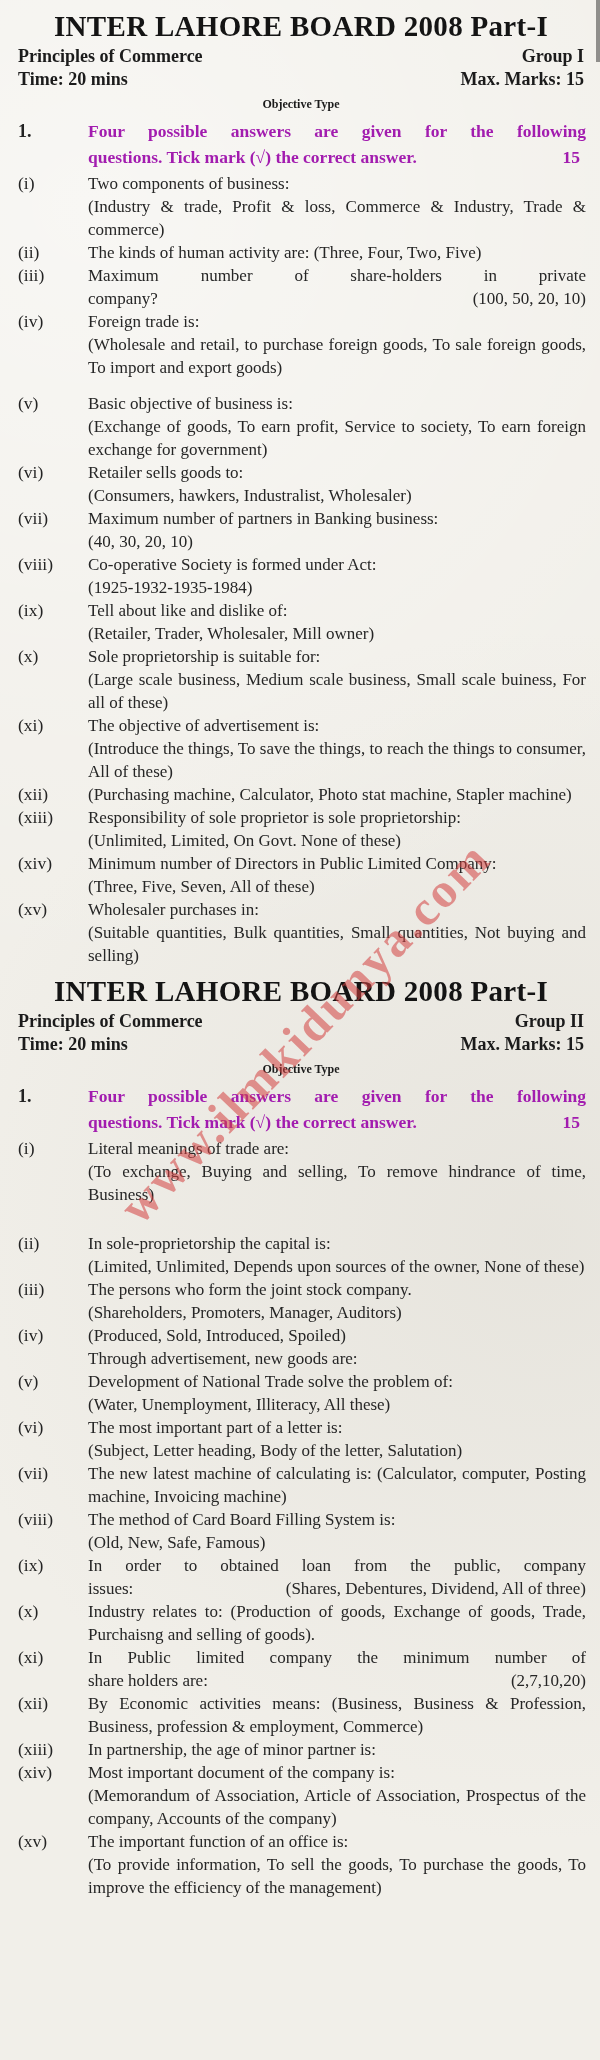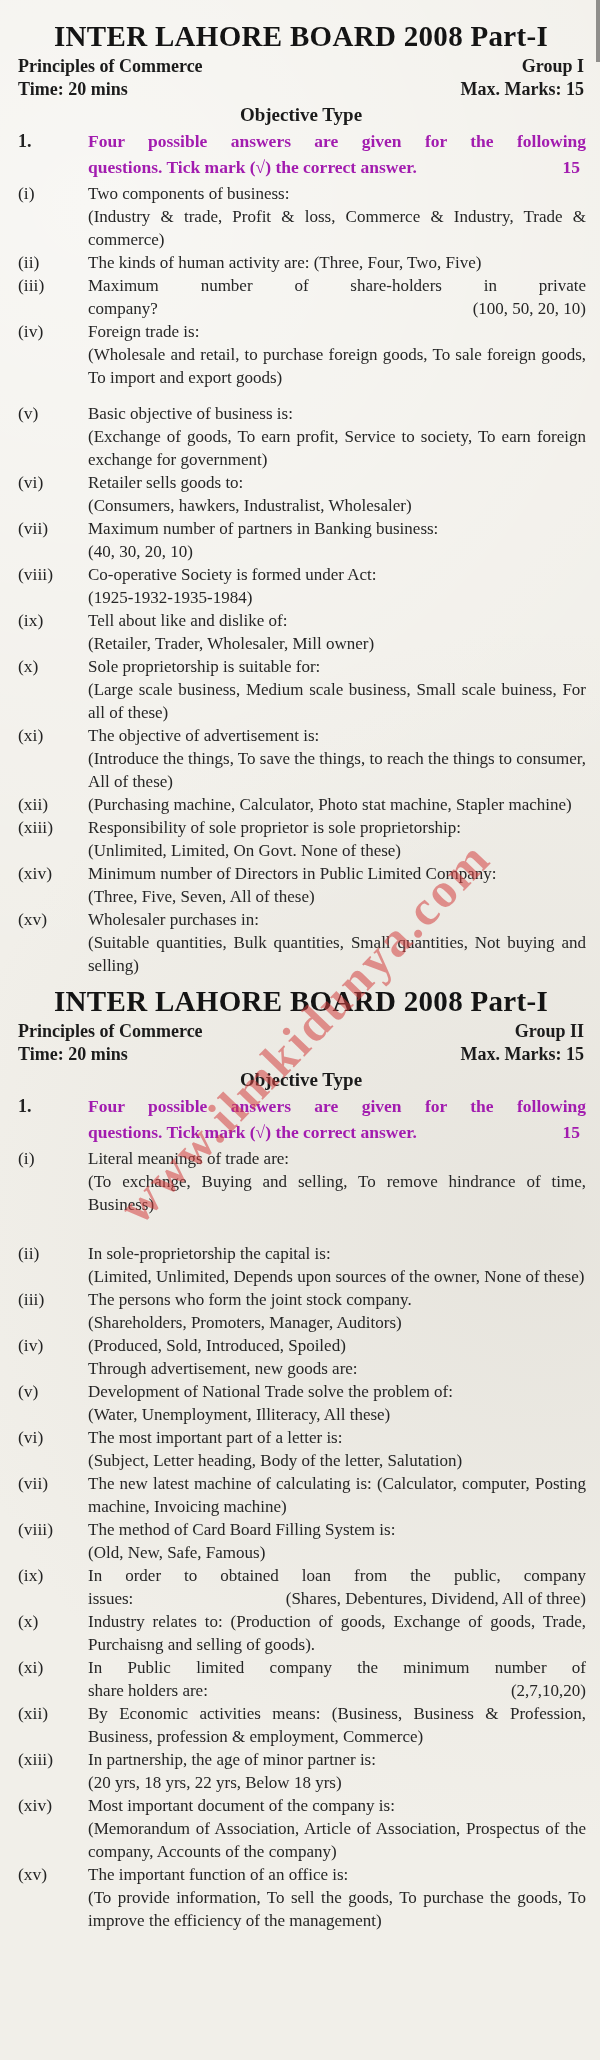--- a/index.html
+++ b/index.html
@@ -7,34 +7,34 @@
     width:600px;height:2060px;
     background:#f1efe9;
     background-image:
       radial-gradient(circle at 15% 10%, rgba(255,255,255,.5), rgba(255,255,255,0) 40%),
       radial-gradient(circle at 90% 60%, rgba(200,196,186,.25), rgba(200,196,186,0) 45%);
     font-family:"Liberation Serif","DejaVu Serif",serif;
     color:#222;
     overflow:hidden;
     position:relative;
   }
-  .page{position:relative;padding:16px 14px 0 16px;}
+  .page{position:relative;padding:6px 14px 0 16px;}
   .section{margin:0;}
   .sec-title{
     font-size:29px;font-weight:bold;text-align:center;
     color:#141414;letter-spacing:.3px;line-height:34px;margin:2px 0 3px 0;
     transform:scaleY(1.05);
   }
   .meta-row{
     display:flex;justify-content:space-between;
     font-weight:bold;font-size:18px;line-height:23px;color:#1b1b1b;
     padding:0 2px;
   }
   .obj-head{
-    text-align:center;font-weight:bold;font-size:19px;line-height:25px;
+    text-align:center;font-weight:bold;font-size:12px;line-height:25px;
     color:#1b1b1b;margin:1px 0 1px 0;
   }
   .q1{display:flex;margin:1px 0 2px 0;}
   .q1 .qnum{width:70px;flex:0 0 70px;font-weight:bold;font-size:18px;line-height:26px;padding-left:2px;}
   .q1 .qbody{flex:1;font-weight:bold;font-size:17.5px;line-height:26px;color:#a21caf;}
   .q1 .jline{text-align:justify;text-align-last:justify;margin:0;}
   .q1 .split{display:flex;justify-content:space-between;margin:0;}
   .q1 .split .mk{padding-right:6px;margin-left:21px;}
   .item{display:flex;margin-top:0;}
   .item .label{width:70px;flex:0 0 70px;font-size:17.5px;line-height:23px;padding-left:2px;color:#242424;}
@@ -299,21 +299,20 @@
         <div class="item">
           <div class="label">(xii)</div>
           <div class="body">
             <p>By Economic activities means: (Business, Business &amp; Profession, Business, profession &amp; employment, Commerce)</p>
           </div>
         </div>
         <div class="item">
           <div class="label">(xiii)</div>
           <div class="body">
             <p>In partnership, the age of minor partner is:</p>
-            <p>(20 yrs, 18 yrs, 22 yrs, Below 18 yrs)</p>
           </div>
         </div>
         <div class="item">
           <div class="label">(xiv)</div>
           <div class="body">
             <p>Most important document of the company is:</p>
             <p>(Memorandum of Association, Article of Association, Prospectus of the company, Accounts of the company)</p>
           </div>
         </div>
         <div class="item">

